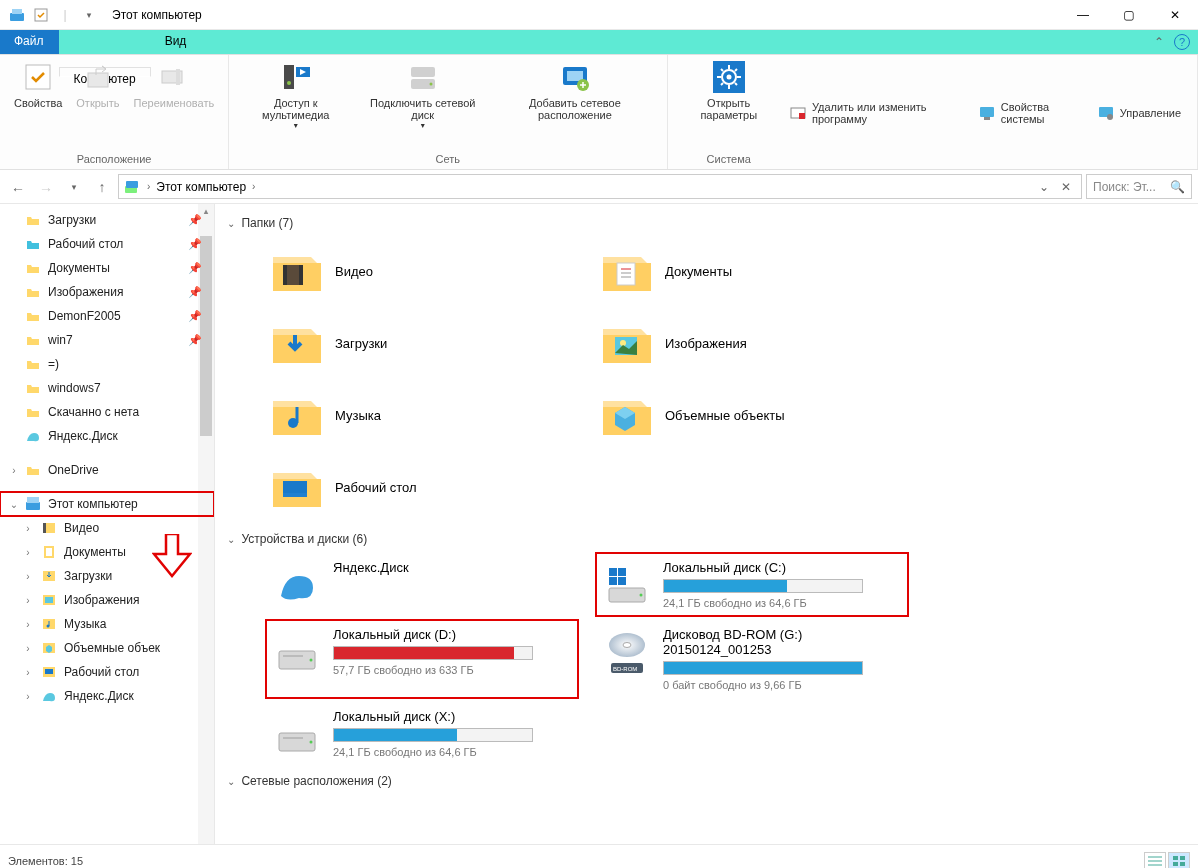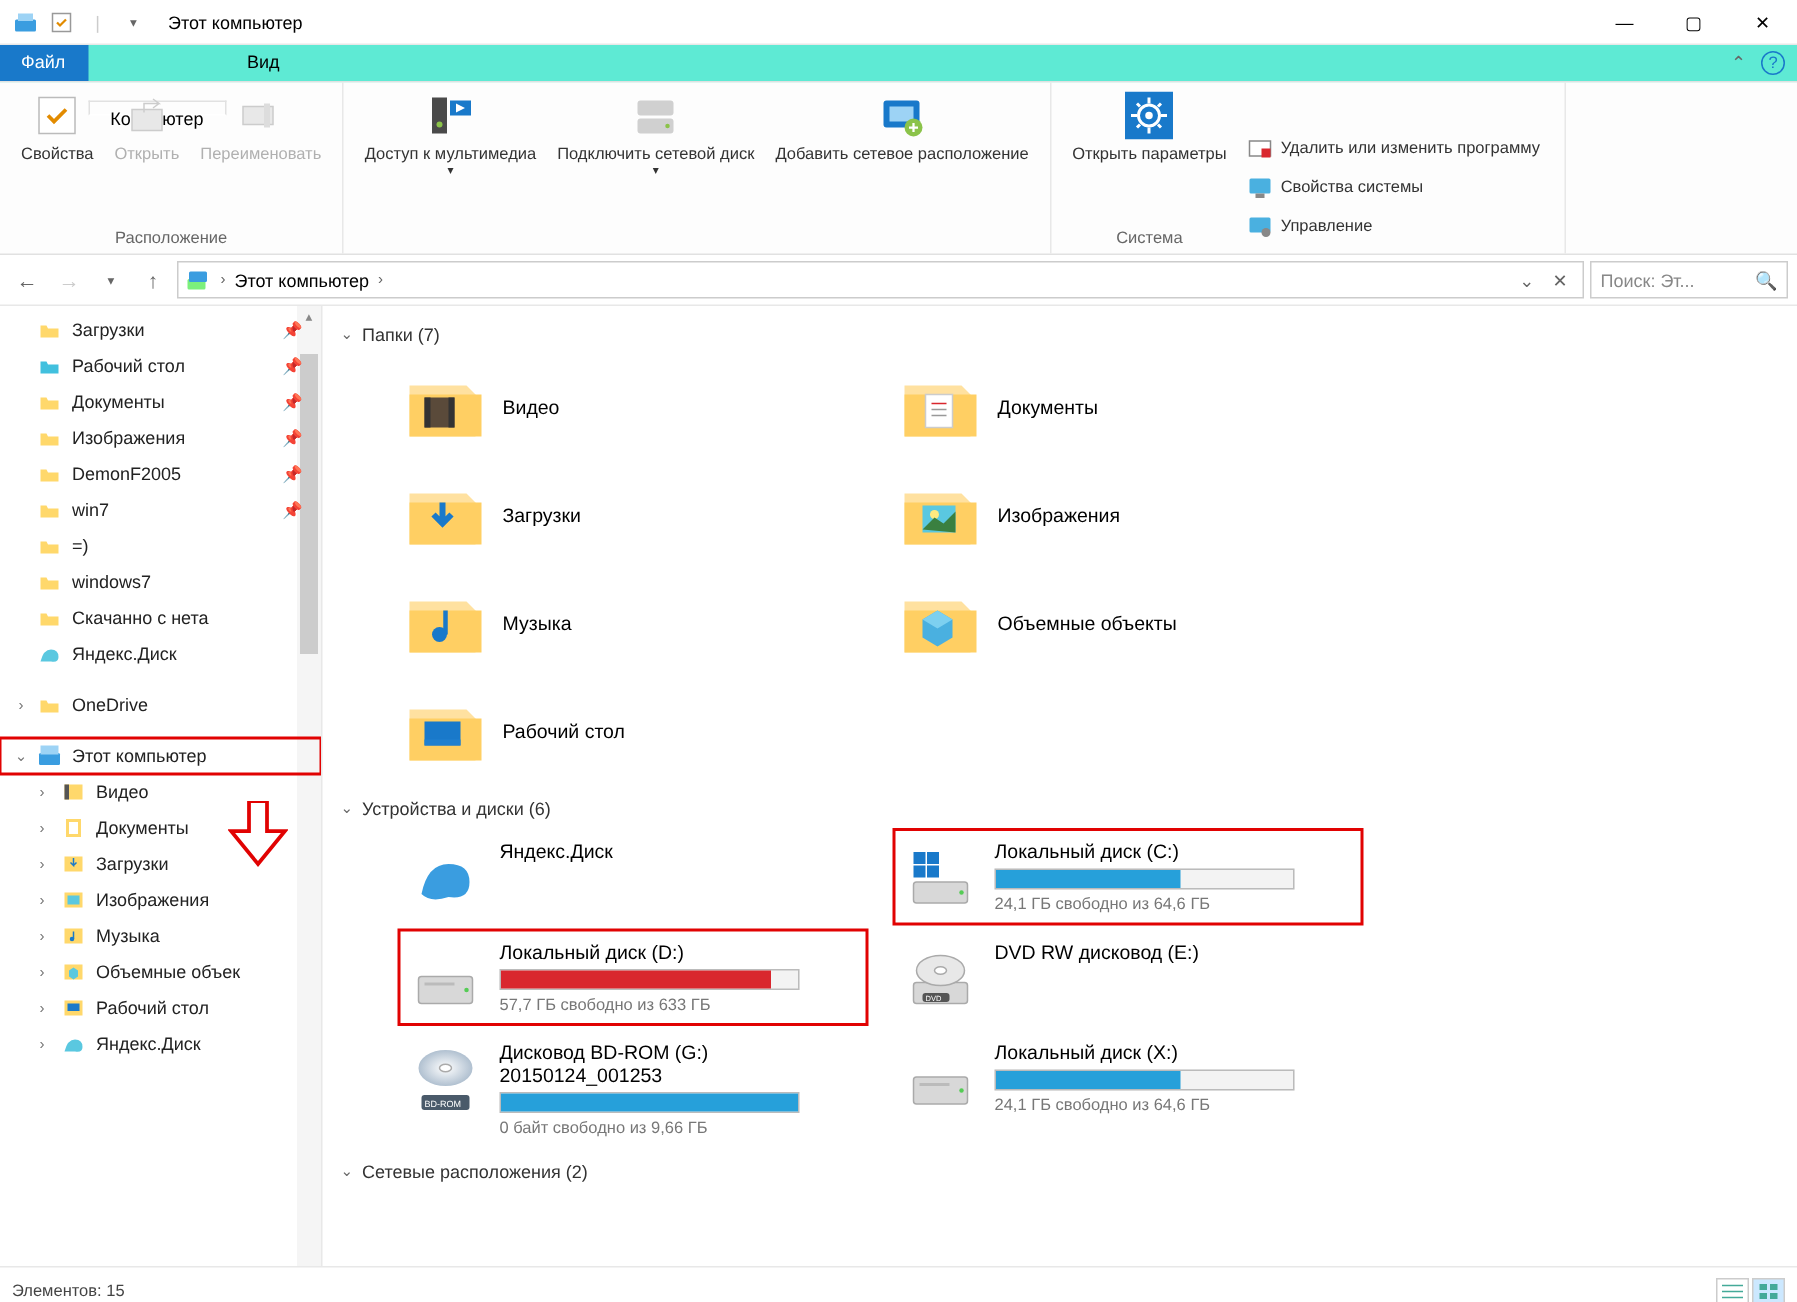--- a/index.html
+++ b/index.html
@@ -25,21 +25,21 @@
 .rsmall .icon { width: 16px; height: 16px; display: flex; align-items: center; justify-content: center; }
 .rgroup .glabel { text-align: center; font-size: 11px; color: #666; padding: 2px 0; }
 .addr { height: 34px; display: flex; align-items: center; padding: 4px 6px; gap: 4px; border-bottom: 1px solid #e8e8e8; }
 .navbtn { width: 24px; height: 24px; display: flex; align-items: center; justify-content: center; color: #666; font-size: 14px; }
 .crumb { flex: 1; border: 1px solid #ccc; height: 25px; display: flex; align-items: center; padding: 0 4px; background: #fff; }
 .crumb .ico { margin-right: 6px; }
 .crumb .seg { padding: 0 6px; font-size: 12px; }
 .crumb .chev { color: #666; font-size: 10px; }
 .crumb .tail { margin-left: auto; display: flex; }
 .crumb .tail span { padding: 0 6px; color: #666; }
-.search { width: 132px; border: 1px solid #ccc; height: 25px; display: flex; align-items: center; padding: 0 6px; color: #888; font-size: 12px; }
+.search { width: 106px; border: 1px solid #ccc; height: 25px; display: flex; align-items: center; padding: 0 6px; color: #888; font-size: 12px; }
 .search .mag { margin-left: auto; }
 .main { display: flex; height: 640px; }
 .sidebar { width: 215px; border-right: 1px solid #e8e8e8; overflow: hidden; padding-top: 4px; position: relative; }
 .sitem { display: flex; align-items: center; height: 24px; padding-left: 24px; font-size: 12px; color: #222; position: relative; }
 .sitem .exp { position: absolute; left: 8px; color: #777; font-size: 10px; width: 12px; text-align: center; }
 .sitem .icon { width: 18px; height: 18px; margin-right: 6px; display: flex; align-items: center; justify-content: center; }
 .sitem .pin { margin-left: auto; margin-right: 12px; color: #999; font-size: 11px; }
 .sitem.indent1 { padding-left: 40px; }
 .sitem.indent1 .exp { left: 22px; }
 .sitem.red-border { outline: 2px solid #e10202; outline-offset: -1px; }
@@ -169,20 +169,21 @@
             <svg width="32" height="32">
               <rect x="4" y="6" width="24" height="18" fill="#1979ca" rx="2"></rect>
               <rect x="8" y="10" width="16" height="10" fill="#9dd3f5"></rect>
               <circle cx="24" cy="24" r="6" fill="#8bc34a"></circle>
               <path d="M24 21 v6 M21 24 h6" stroke="#fff" stroke-width="1.5"></path>
             </svg>
           </div>
         <span>Добавить сетевое расположение</span>
       </div>
     </div>
+    <div class="glabel">Сеть</div>
   </div>
 
   <div class="rgroup" style="flex-direction:row;align-items:stretch">
     <div style="display:flex;flex-direction:column">
       <div class="btns" style="flex:1">
         <div class="rbtn">
           <div class="icon">
               <svg width="32" height="32">
                 <rect width="32" height="32" fill="#1979ca"></rect>
                 <circle cx="16" cy="16" r="7" fill="none" stroke="#fff" stroke-width="2"></circle>
@@ -197,21 +198,21 @@
                   <line x1="8" y1="24" x2="10" y2="22"></line>
                   <line x1="22" y1="10" x2="24" y2="8"></line>
                 </g>
               </svg>
             </div>
           <span>Открыть параметры</span>
         </div>
       </div>
       <div class="glabel">Система</div>
     </div>
-    <div style="display:flex;flex-direction:column;justify-content:flex-end;padding:6px 4px;gap:6px">
+    <div style="display:flex;justify-content:center;padding:6px 4px;gap:6px">
       <div class="rsmall">
           <div class="icon">
             <svg width="16" height="16">
               <rect x="1" y="3" width="14" height="10" fill="#fff" stroke="#888"></rect>
               <rect x="9" y="8" width="6" height="6" fill="#d9272e"></rect>
             </svg>
           </div>
           <span>Удалить или изменить программу</span>
         </div>
       <div class="rsmall">
@@ -592,34 +593,20 @@
             <div class="dname">Локальный диск (D:)</div>
             <div class="bar">
               <div class="fill" style="width:91%;background:#d9272e"></div>
             </div>
             <div class="dfree">57,7 ГБ свободно из 633 ГБ</div>
           </div>
         </div>
         <div class="drive">
           <div class="dico">
             <svg width="48" height="48">
-              <rect x="6" y="28" width="36" height="14" fill="#d8d8d8" rx="2" stroke="#aaa"></rect>
-              <ellipse cx="24" cy="20" rx="16" ry="10" fill="#e8e8e8" stroke="#aaa"></ellipse>
-              <ellipse cx="24" cy="20" rx="4" ry="2.5" fill="#fff" stroke="#aaa"></ellipse>
-              <rect x="12" y="35" width="18" height="6" fill="#555" rx="2"></rect>
-              <text x="14" y="40" font-size="5" fill="#fff">DVD</text>
-            </svg>
-          </div>
-          <div class="dinfo">
-            <div class="dname">DVD RW дисковод (E:)</div>
-          </div>
-        </div>
-        <div class="drive">
-          <div class="dico">
-            <svg width="48" height="48">
               <ellipse cx="24" cy="18" rx="18" ry="12" fill="url(#g)"></ellipse>
               <defs>
                 <radialGradient id="g">
                   <stop offset="0" stop-color="#fff"></stop>
                   <stop offset="1" stop-color="#b0c0d0"></stop>
                 </radialGradient>
               </defs>
               <ellipse cx="24" cy="18" rx="4" ry="2.5" fill="#fff" stroke="#aaa"></ellipse>
               <rect x="8" y="36" width="32" height="10" fill="#4a5a6a" rx="2"></rect>
               <text x="10" y="44" font-size="6" fill="#fff">BD-ROM</text>

